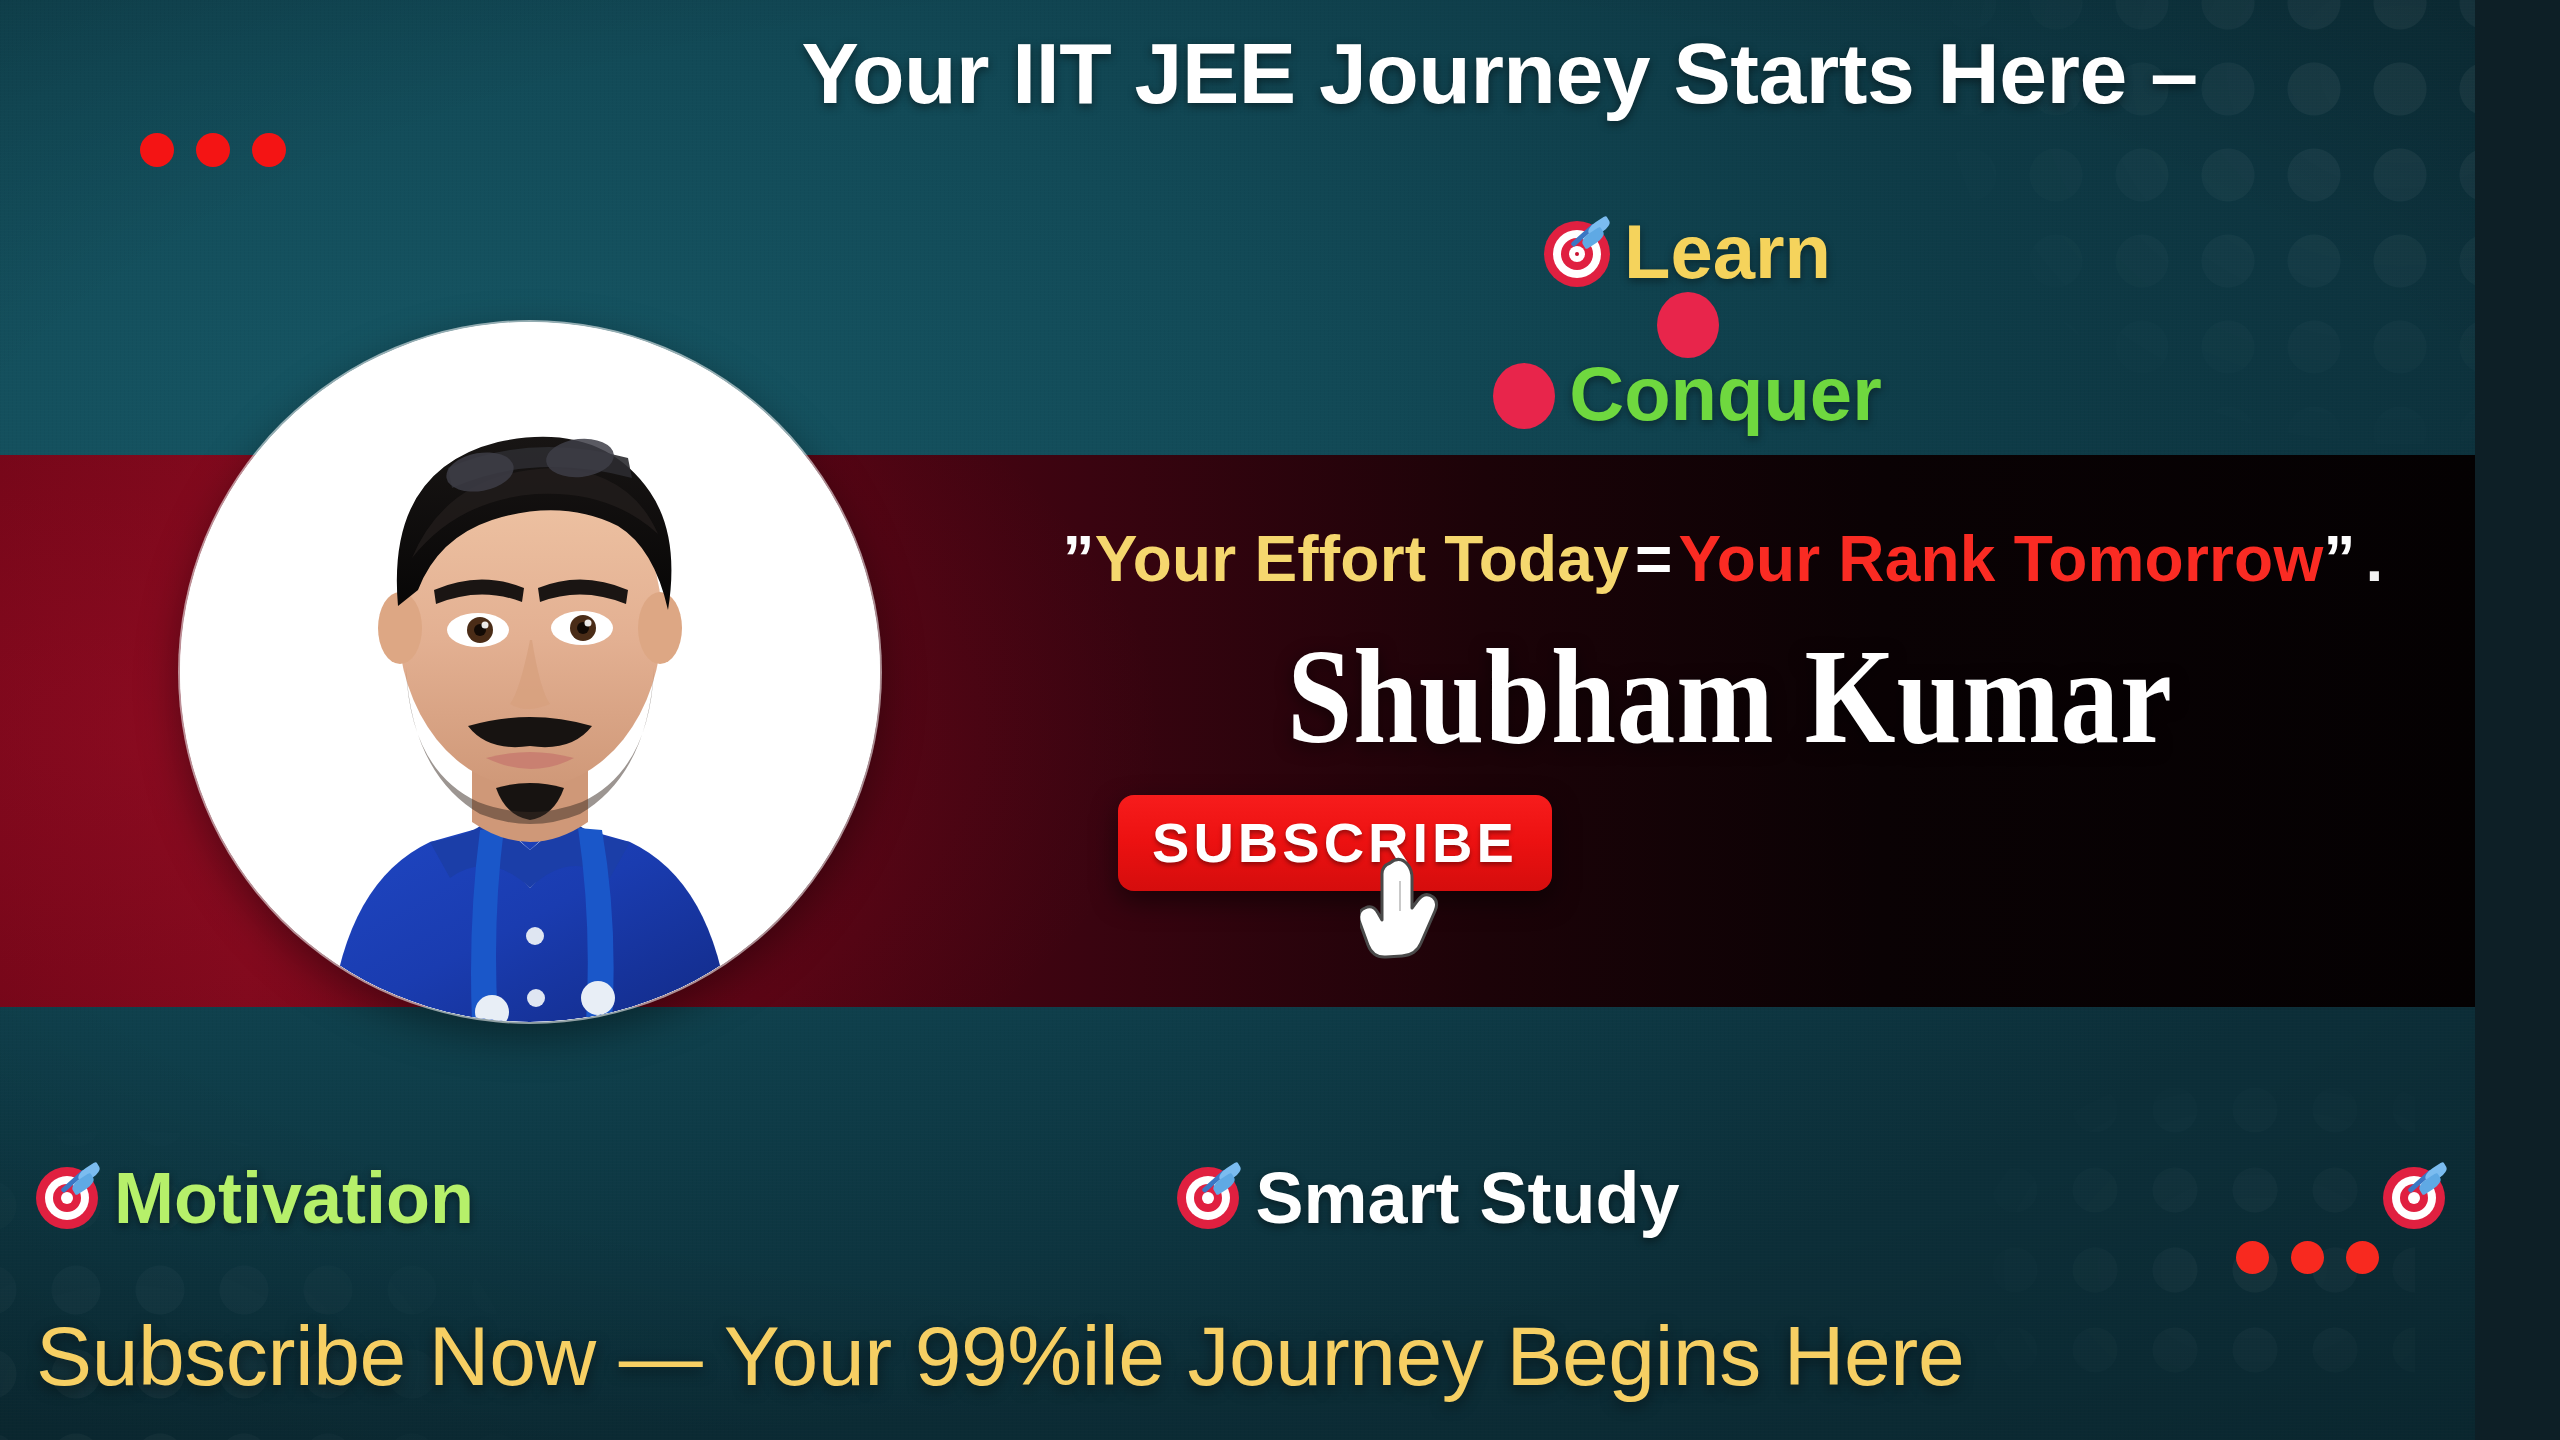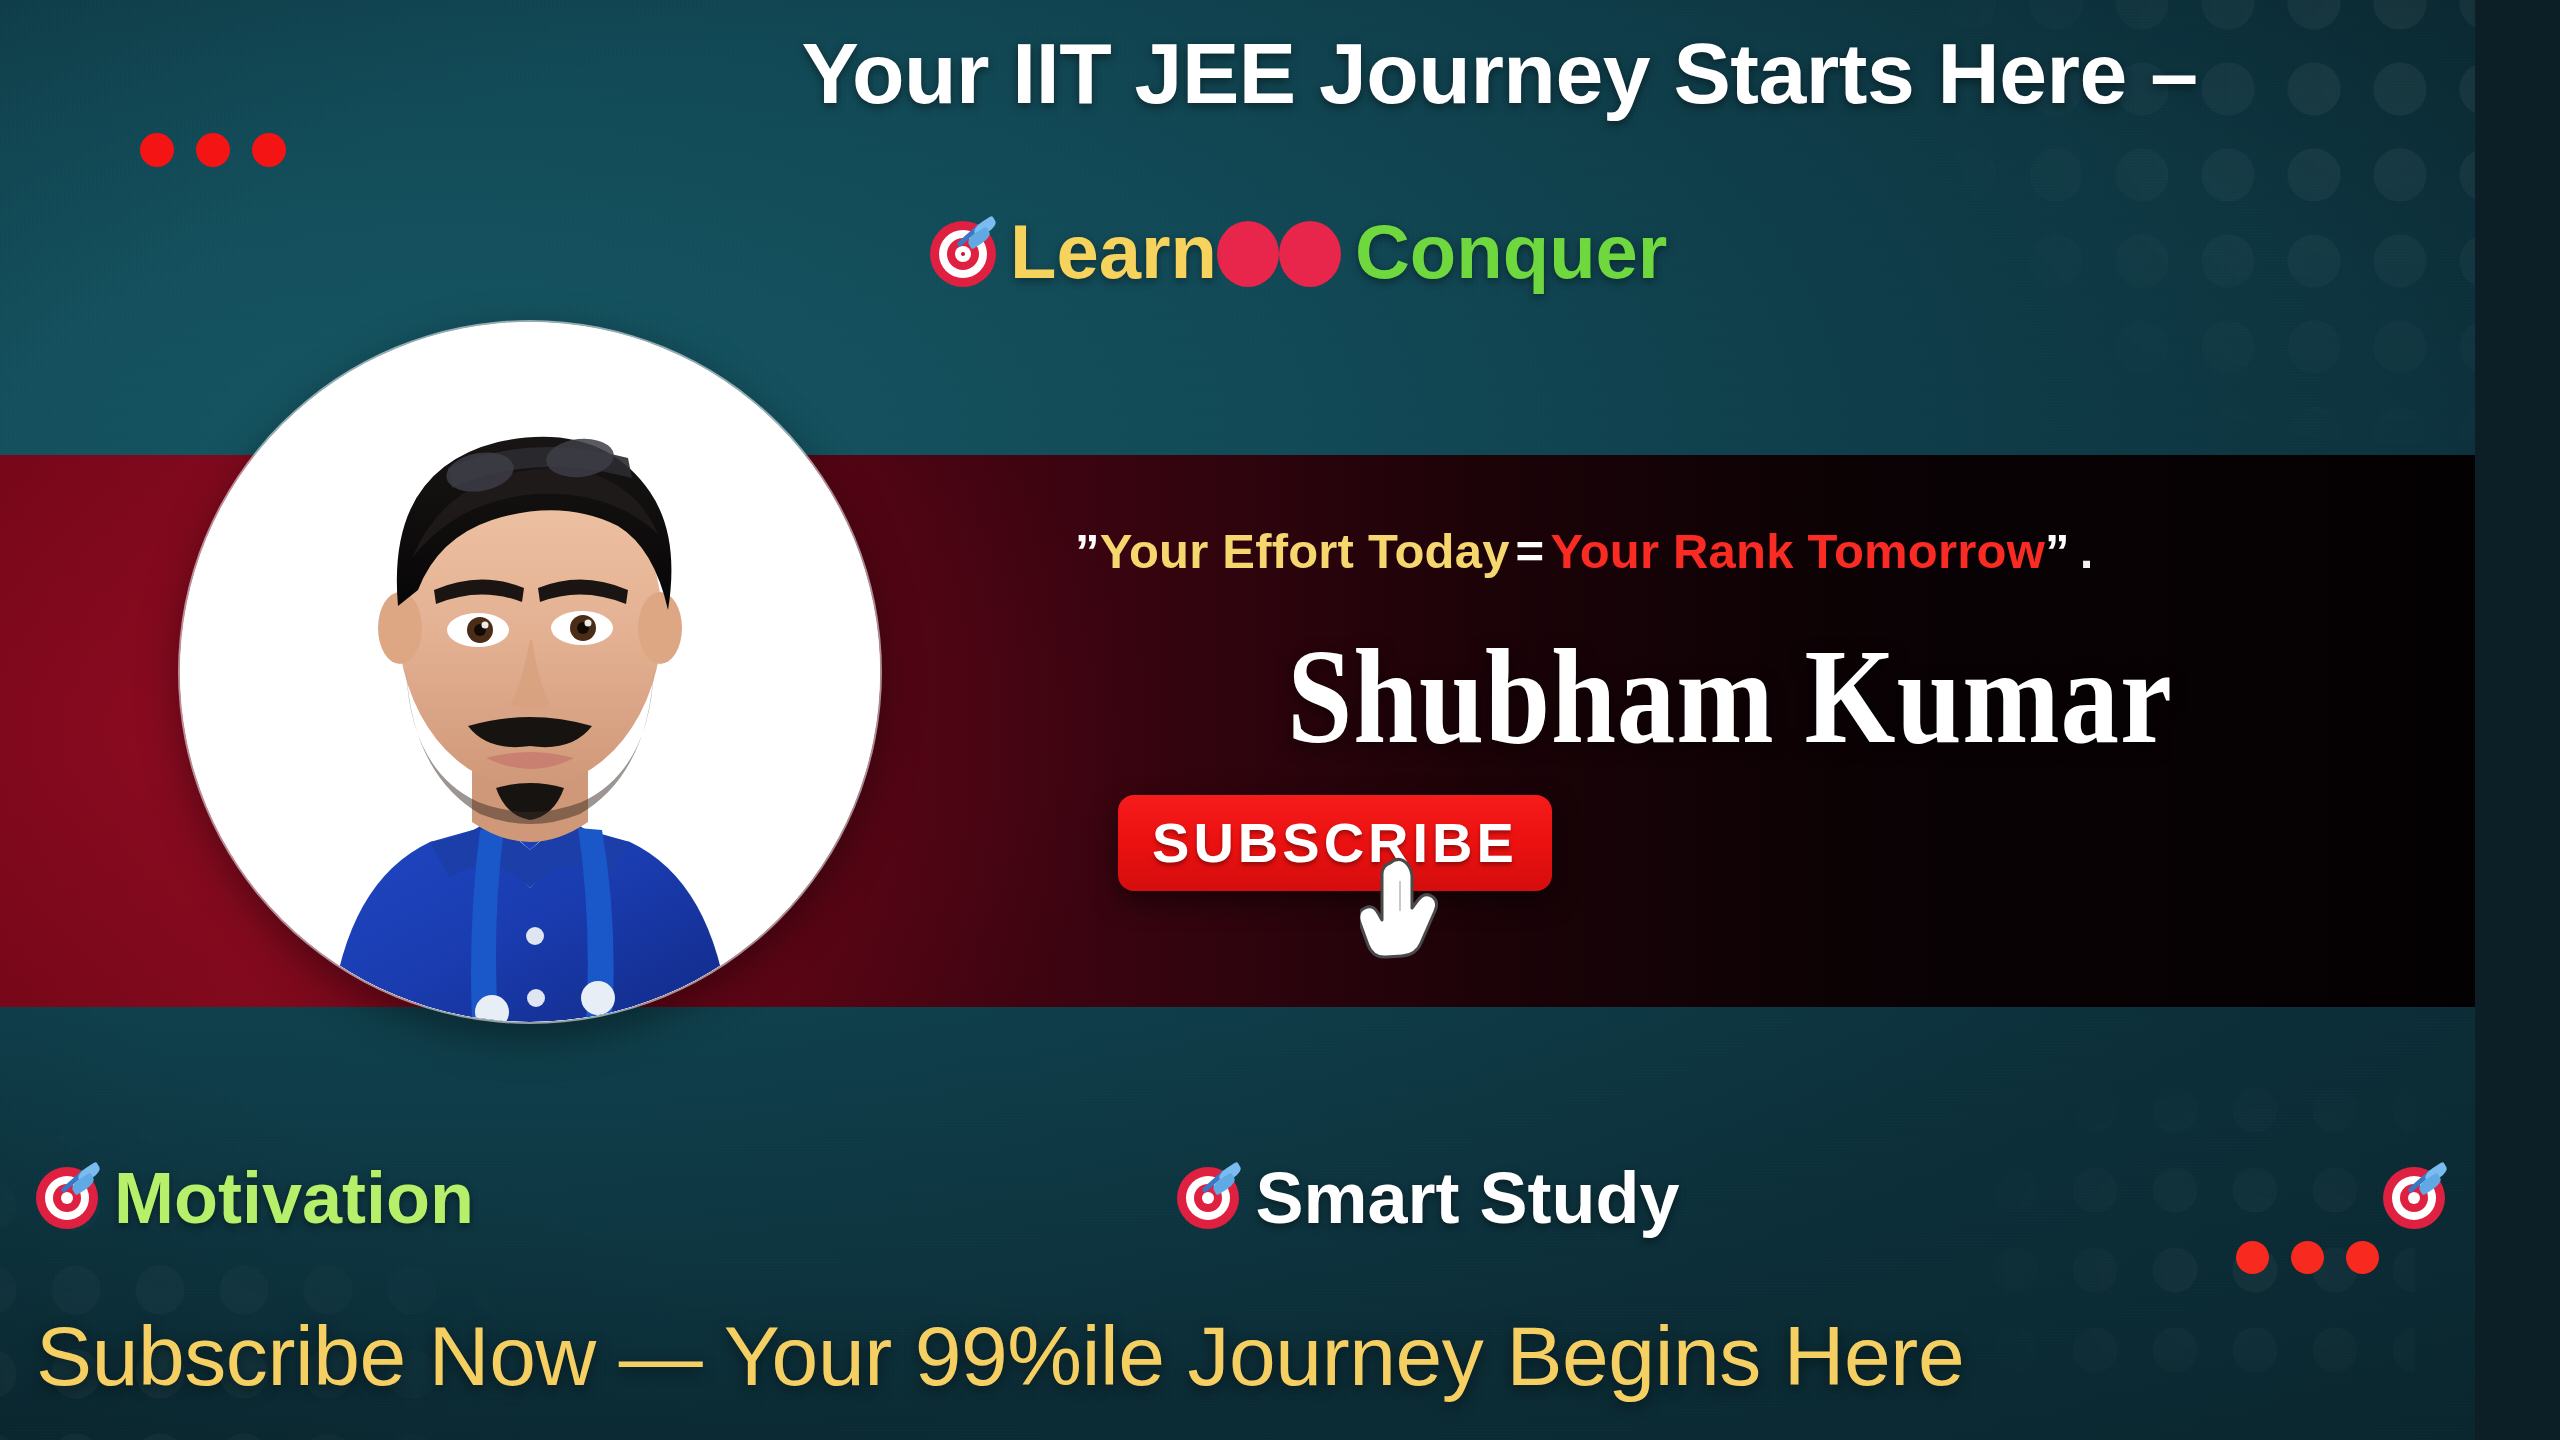--- a/index.html
+++ b/index.html
@@ -115,22 +115,24 @@
     text-shadow: 0 3px 10px rgba(0,0,0,0.45);
   }
 
   
   .keyword-row {
     position: absolute;
     top: 216px;
     left: 930px;
     right: 30px;
     display: flex;
+    align-items: center;
     justify-content: flex-start;
     white-space: nowrap;
+    flex-direction: column;
   }
   .kw {
     display: flex;
     align-items: center;
     gap: 14px;
     font-size: 76px;
     font-weight: 700;
     line-height: 1;
     text-shadow: 0 3px 9px rgba(0,0,0,0.4);
   }
@@ -202,24 +204,24 @@
     border-radius: 50%;
     background: #ffffff;
     overflow: hidden;
   }
   .avatar-photo svg { display: block; width: 100%; height: 100%; }
 
   
   .quote {
     position: absolute;
     top: 527px;
-    left: 1075px;
+    left: 1013px;
     width: 1420px;
-    text-align: left;
-    font-size: 49px;
+    text-align: center;
+    font-size: 64px;
     font-weight: 700;
     line-height: 1;
     white-space: nowrap;
     letter-spacing: 0.2px;
   }
   .q-mark { color: #fdfdfd; }
   .q-gold { color: #f5d76e; }
   .q-eq   { color: #ffffff; padding: 0 6px; }
   .q-red  { color: #fa2b23; }
   .q-dot  { color: #f2f2f2; padding-left: 10px; }

